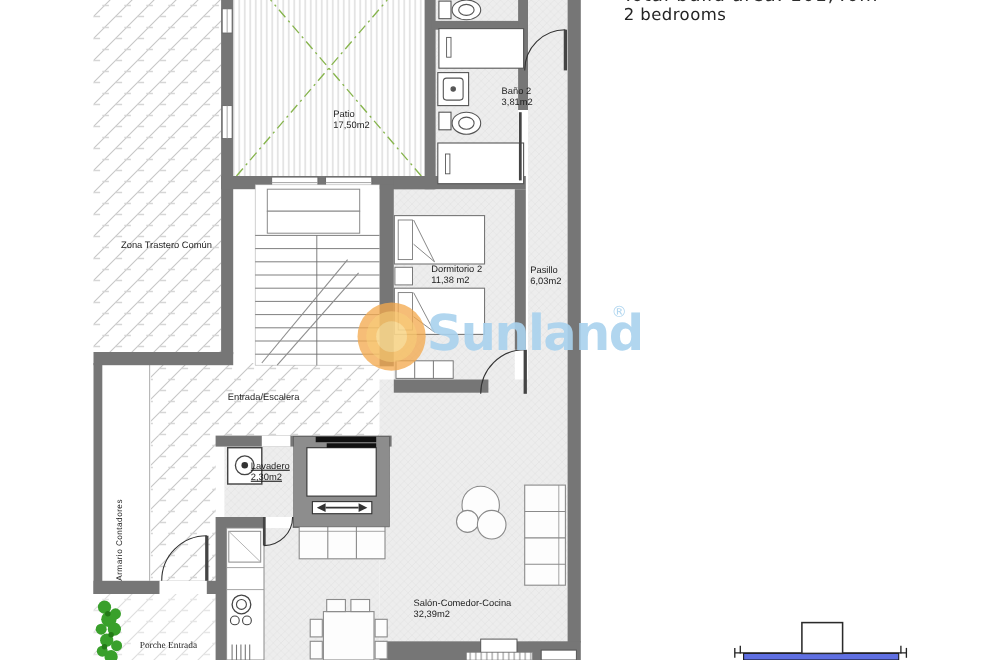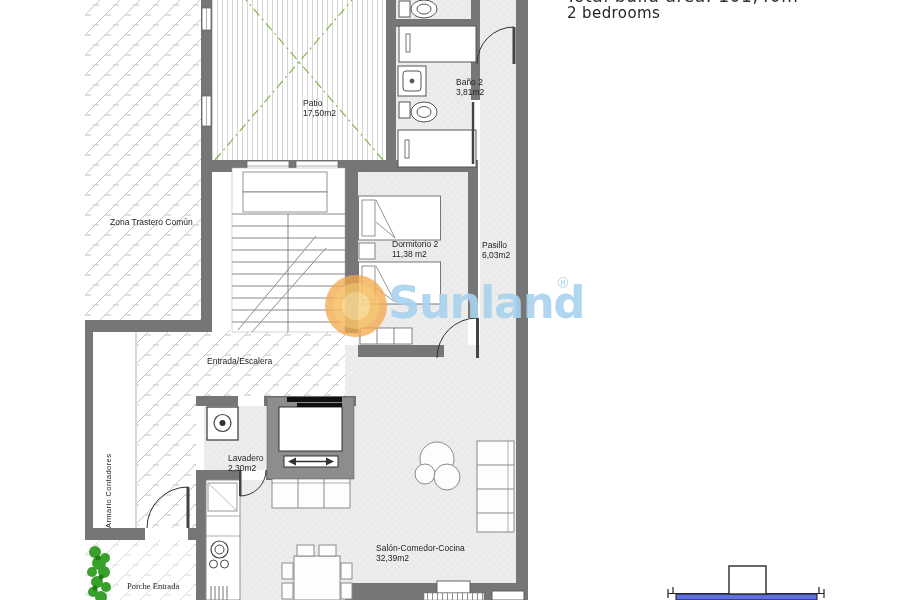--- a/index.html
+++ b/index.html
@@ -320,21 +320,21 @@
 <div class="plan-label" style="left:482px;top:240px;">
   <span>Pasillo</span>
   <span>6,03m2</span>
 </div>
 <div class="plan-label" style="left:207px;top:356px;">
   <span>Entrada/Escalera</span>
 </div>
 <div class="plan-label vertical-label" style="left:104px;top:398px;height:130px;">
   <span>Armario Contadores</span>
 </div>
-<div class="plan-label" style="left:228px;top:453px;">
+<div class="plan-label" style="left:228px;top:418px;text-decoration:underline;">
   <span>Lavadero</span>
   <span>2,30m2</span>
 </div>
 <div class="plan-label" style="left:376px;top:543px;">
   <span>Salón-Comedor-Cocina</span>
   <span>32,39m2</span>
 </div>
 <div class="plan-label" style="left:127px;top:581px;font-family:Liberation Serif, serif;">
   <span>Porche Entrada</span>
 </div>

